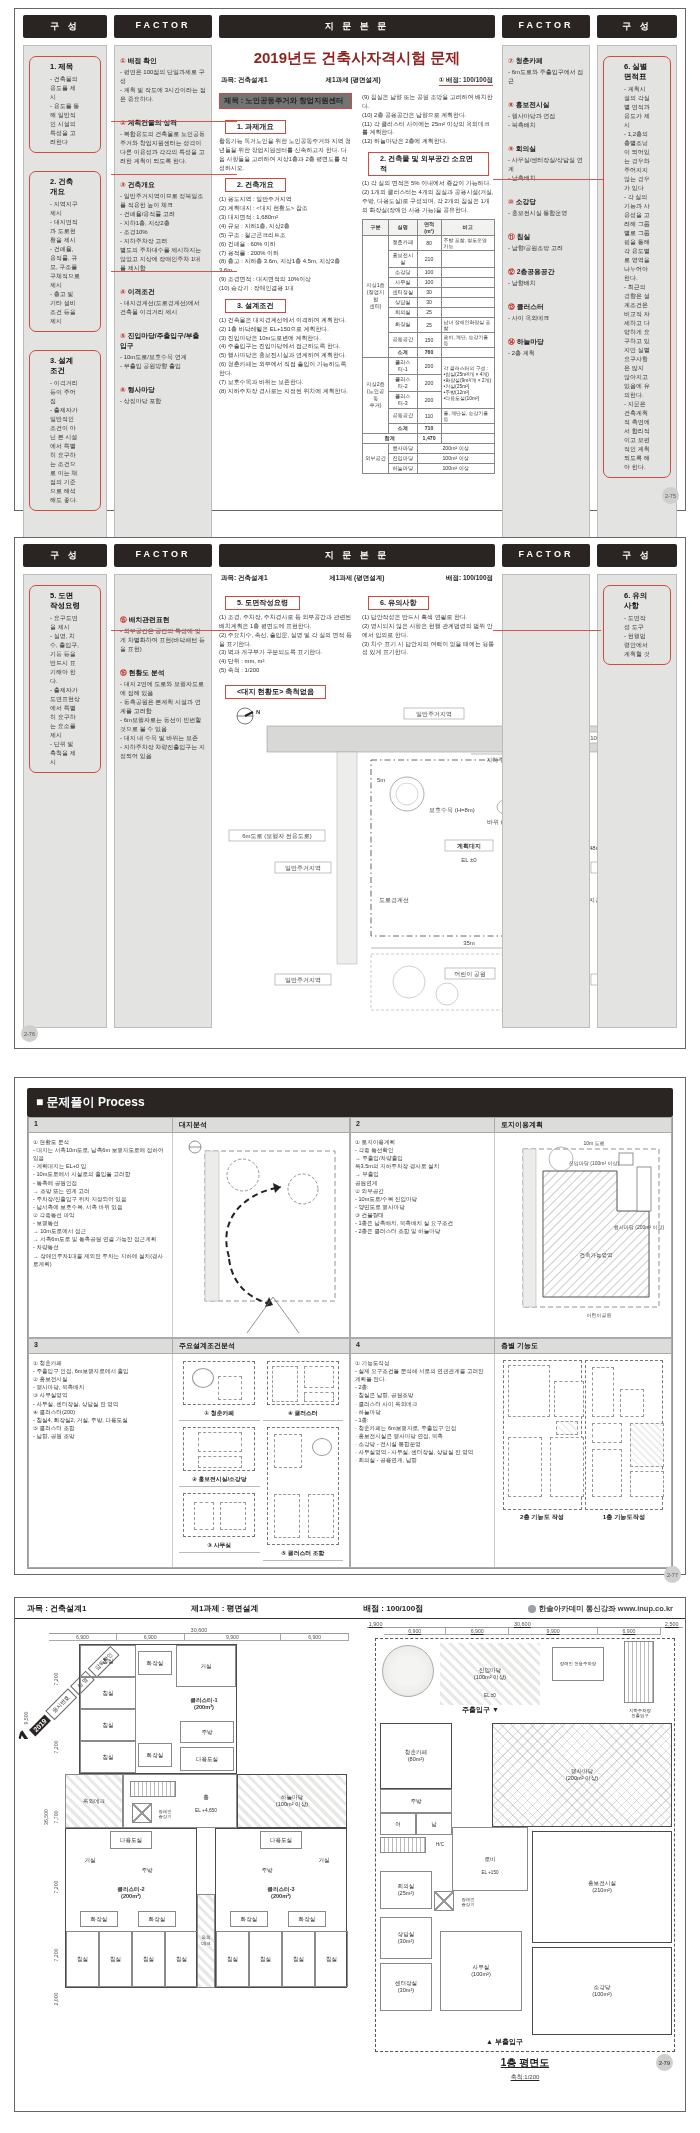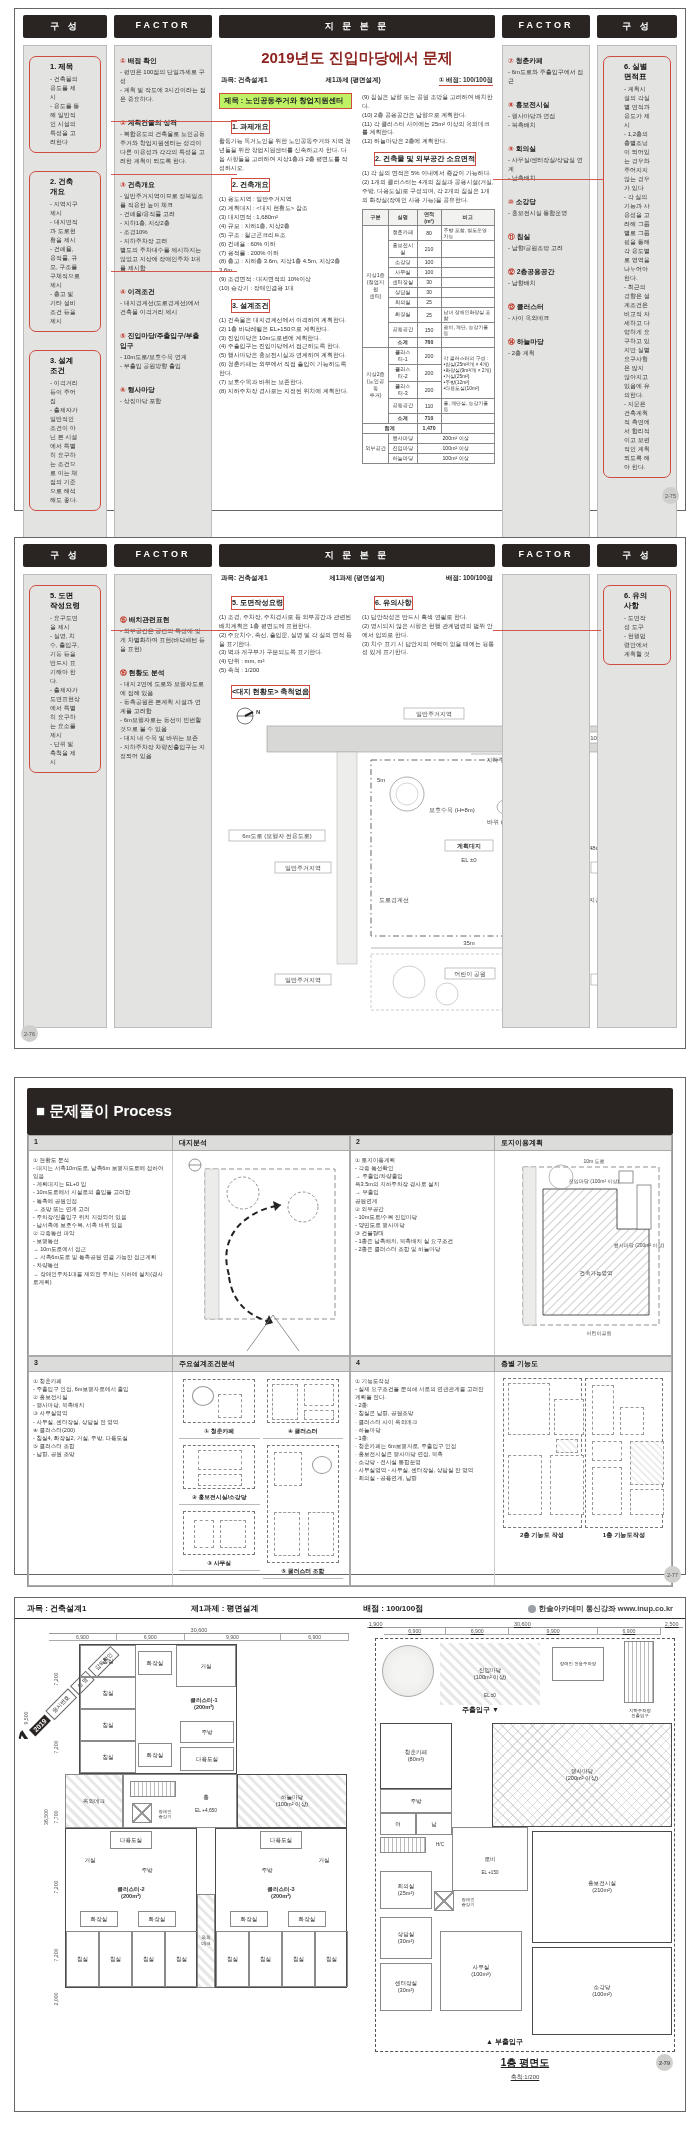--- a/index.html
+++ b/index.html
@@ -20,38 +20,38 @@
   .cbox { border:1px solid #cf4a40; border-radius:7px; padding:5px 20px; margin-bottom:18px; }
   .cbox h4 { font-size:7.5px; margin-bottom:3px; color:#111; }
   .pre { white-space:pre-line; font-size:6px; line-height:1.5; color:#333; }
   .fitem { margin-bottom:14px; }
   .fhead { font-size:6.8px; font-weight:bold; margin-bottom:2px; color:#222; }
   .fnum { color:#c0392b; }
   
   .mtitle { font-size:15px; font-weight:bold; color:#8e2420; text-align:center; margin:4px 0 8px; }
   .mmeta { display:flex; justify-content:space-between; font-size:6.5px; font-weight:bold; margin-bottom:7px; padding:0 2px; }
   .score { color:#333; border-bottom:1px solid #cf4a40; }
-  .subjectbox { border:1px solid #cf4a40; background:#bef264; font-size:7.4px; font-weight:bold; padding:2px 4px; margin-bottom:5px; color:#222; }
-  .mh { display:inline-block; border:1px solid #cf4a40; padding:1px 0; font-size:7.2px; font-weight:bold; margin:6px 12px 3px; background:#fff; }
+  .subjectbox { border:1px solid #cf4a40; background:#737373; font-size:7.4px; font-weight:bold; padding:2px 4px; margin-bottom:5px; color:#222; }
+  .mh { display:inline-block; border:1px solid #cf4a40; padding:1px 11px; font-size:7.2px; font-weight:bold; margin:6px 6px 3px; background:#fff; }
   .mcols { display:flex; gap:10px; }
   .mcol { flex:1; min-width:0; }
   .mbody { white-space:pre-line; font-size:5.9px; line-height:1.5; color:#333; }
   .atable { width:100%; border-collapse:collapse; margin-top:4px; }
   .atable th, .atable td { border:0.5px solid #888; font-size:5.2px; padding:1px 2px; text-align:center; color:#333; }
   .atable th { background:#f2f2f0; }
   .atable .note { text-align:left; white-space:pre-line; font-size:4.9px; }
   .atable .gcell { white-space:pre-line; width:26px; }
   .atable .sum td { font-weight:bold; }
   .cline { position:absolute; height:1px; background:#d2574d; }
   .pbadge { position:absolute; width:17px; height:17px; border-radius:50%; background:#cfcfcd; color:#555; font-size:5.5px; display:flex; align-items:center; justify-content:center; }
   
   .siteplan text { font-size:6px; fill:#444; }
   .lbox { fill:#fff; stroke:#999; stroke-width:0.6; }
   
-  .p3head { background:#2a2523; color:#fff; font-weight:bold; font-size:15px; padding:14px 9px; border-radius:2px; }
+  .p3head { background:#2a2523; color:#fff; font-weight:bold; font-size:12px; padding:6px 9px; border-radius:2px; }
   .pgrid { display:grid; grid-template-columns:1fr 1fr; border:1px solid #999; border-top:none; }
   .ppanel { border:0.5px solid #aaa; display:flex; flex-direction:column; min-height:212px; }
   .pphead { display:flex; background:#dcdcda; border-bottom:0.5px solid #aaa; font-size:7px; font-weight:bold; }
   .ppnum { flex:0 0 45%; padding:2px 5px; border-right:0.5px solid #aaa; }
   .pptitle { padding:2px 6px; }
   .ppbody { display:flex; flex:1; }
   .pptext { flex:0 0 45%; padding:5px 4px; border-right:0.5px solid #ccc; }
   .pptext .pre { font-size:5.6px; line-height:1.45; }
   .ppdiag { flex:1; padding:4px; display:flex; align-items:flex-start; justify-content:center; flex-wrap:wrap; gap:3px; }
   .minicol { display:flex; flex-direction:column; gap:3px; width:48%; }
@@ -160,21 +160,21 @@
           <div class="pre">- 10m도로/보호수목 연계
 - 부출입 공원방향 출입</div>
         </div>
 
         <div class="fitem">
           <div class="fhead"><span class="fnum">⑥</span> <span>행사마당</span></div>
           <div class="pre">- 상징마당 포함</div>
         </div>
       </div>
     <div class="w-main">
-      <div class="mtitle">2019년도 진입마당에서 문제</div>
+      <div class="mtitle">2019년도 건축사자격시험 문제</div>
       <div class="mmeta">
         <span>과목: 건축설계1</span>
         <span>제1과제 (평면설계)</span>
         <span class="score">① 배점: 100/100점</span>
       </div>
       <div class="mcols">
         <div class="mcol">
           <div class="subjectbox">제목 : 노인공동주거와 창업지원센터</div>
           <div class="mh">1. 과제개요</div>
           <div class="mbody">활동가능 독거노인을 위한 노인공동주거와 지역 청년들을 위한 창업지원센터를 신축하고자 한다. 다음 사항들을 고려하여 지상1층과 2층 평면도를 작성하시오.</div>

